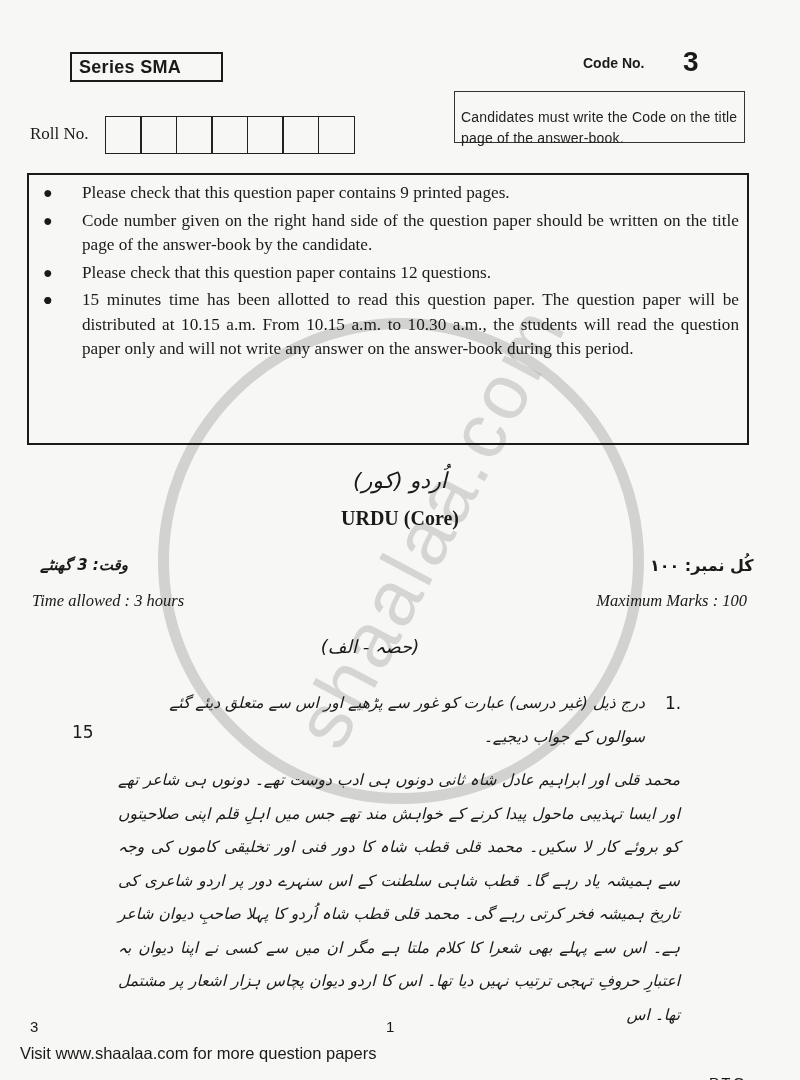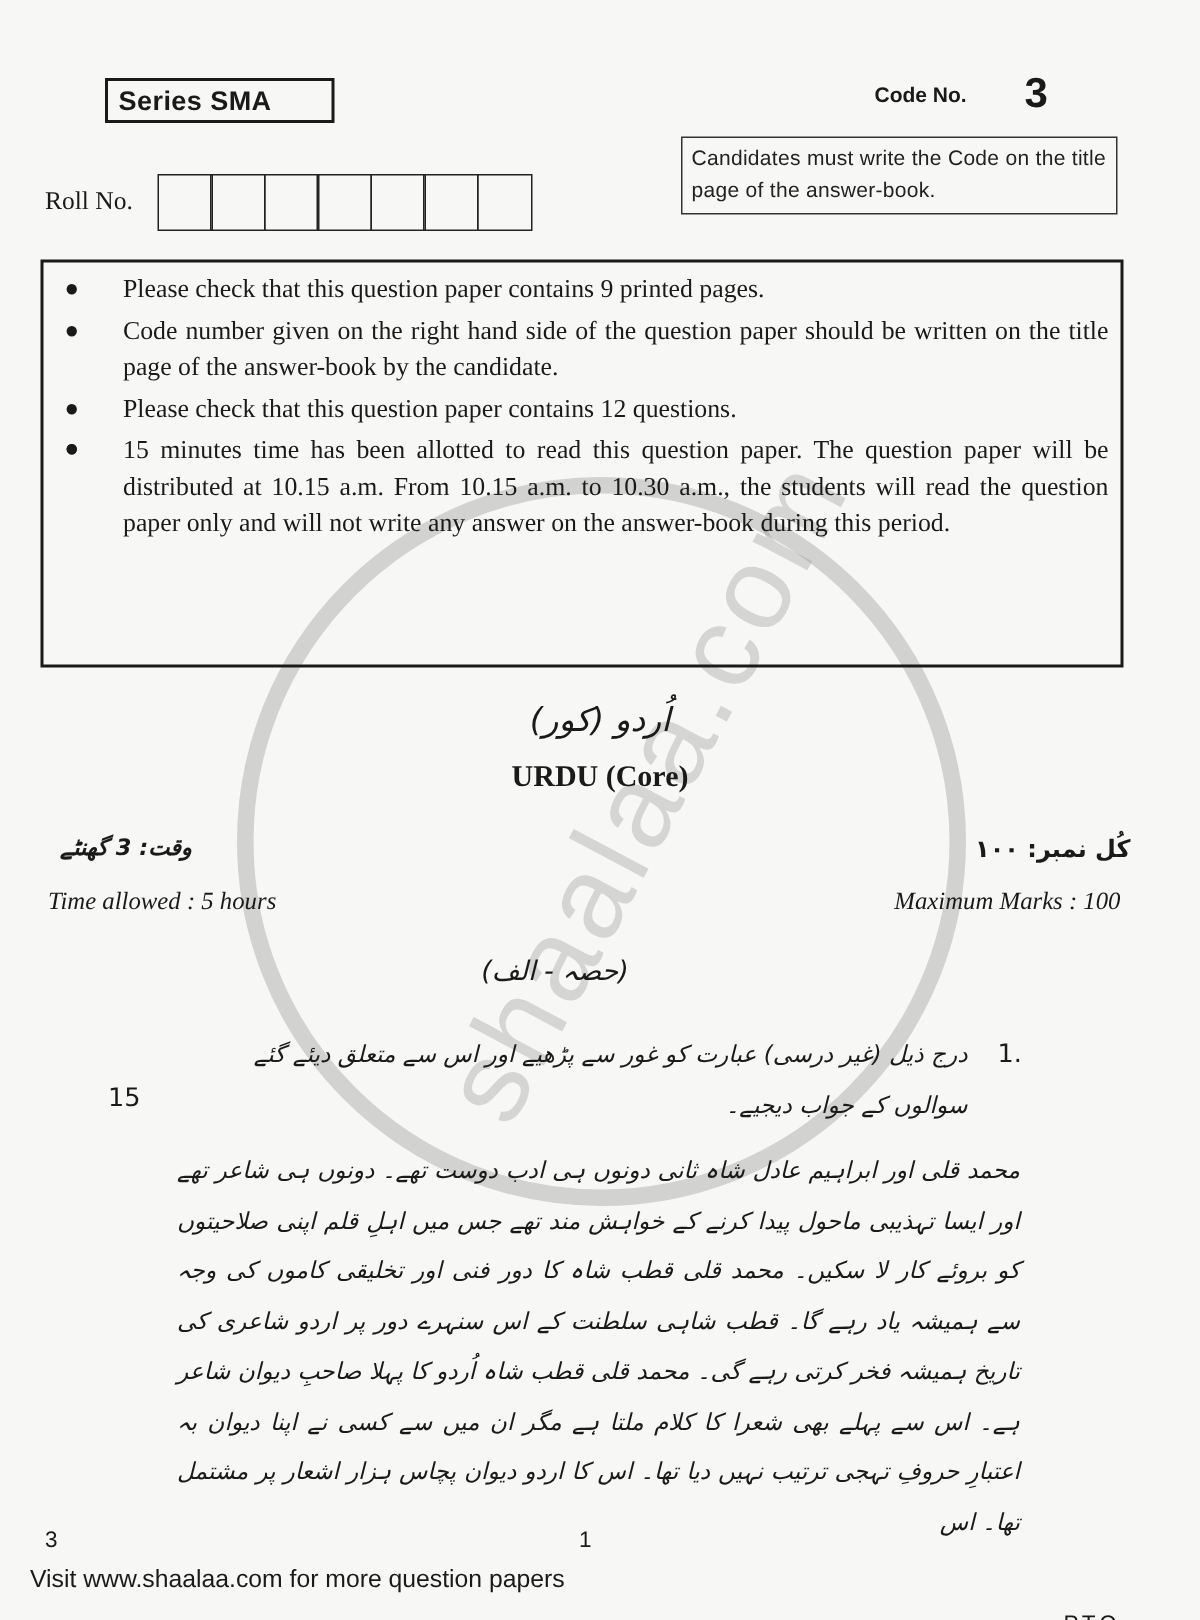--- a/index.html
+++ b/index.html
@@ -23,21 +23,21 @@
   .code-label {
     left: 583px; top: 55px; font-family: "Liberation Sans", sans-serif; font-weight: bold; font-size: 14px;
   }
   .code-number {
     left: 683px; top: 46px; font-family: "Liberation Sans", sans-serif; font-weight: bold; font-size: 28px;
   }
   .code-note {
     left: 454px; top: 91px; width: 291px; height: 52px;
     border: 1.5px solid #333; box-sizing: border-box;
     font-family: "Liberation Sans", sans-serif; font-size: 14px; line-height: 21px;
-    padding: 3px 6px; color: #222; letter-spacing: 0.2px;
+    padding: 15px 6px; color: #222; letter-spacing: 0.2px;
   }
   .instr-box {
     left: 27px; top: 173px; width: 722px; height: 272px;
     border: 2px solid #1a1a1a; box-sizing: border-box;
   }
   .instr-list { list-style: none; margin: 0; padding: 6px 0 0 0; }
   .instr-item {
     position: relative; padding-left: 53px; padding-right: 8px;
     font-family: "Liberation Serif", serif; font-size: 17.2px; line-height: 24.5px;
     margin-bottom: 3px; text-align: justify;
@@ -126,21 +126,21 @@
       <li class="instr-item bold"><span class="bullet">●</span></li>
       <li class="instr-item"><span class="bullet">●</span><span>15 minutes time has been allotted to read this question paper. The question paper will be distributed at 10.15 a.m. From 10.15 a.m. to 10.30 a.m., the students will read the question paper only and will not write any answer on the answer-book during this period.</span></li>
     </ul>
 </div>
 
 <div class="abs urdu-title">اُردو (کور)</div>
 <div class="abs subject">URDU (Core)</div>
 
 <div class="abs urdu-time">وقت: 3 گھنٹے</div>
 <div class="abs urdu-marks">کُل نمبر: ۱۰۰</div>
-<div class="abs time-allowed">Time allowed : 5 hours</div>
+<div class="abs time-allowed">Time allowed : 3 hours</div>
 <div class="abs max-marks">Maximum Marks : 100</div>
 
 <div class="abs section">(حصہ - الف)</div>
 
 <div class="abs q-number">1.</div>
 <div class="abs q-marks">15</div>
 <div class="abs q-text">درج ذیل (غیر درسی) عبارت کو غور سے پڑھیے اور اس سے متعلق دیئے گئے سوالوں کے جواب دیجیے۔</div>
 <div class="abs passage">محمد قلی اور ابراہیم عادل شاہ ثانی دونوں ہی ادب دوست تھے۔ دونوں ہی شاعر تھے اور ایسا تہذیبی ماحول پیدا کرنے کے خواہش مند تھے جس میں اہلِ قلم اپنی صلاحیتوں کو بروئے کار لا سکیں۔ محمد قلی قطب شاہ کا دور فنی اور تخلیقی کاموں کی وجہ سے ہمیشہ یاد رہے گا۔ قطب شاہی سلطنت کے اس سنہرے دور پر اردو شاعری کی تاریخ ہمیشہ فخر کرتی رہے گی۔ محمد قلی قطب شاہ اُردو کا پہلا صاحبِ دیوان شاعر ہے۔ اس سے پہلے بھی شعرا کا کلام ملتا ہے مگر ان میں سے کسی نے اپنا دیوان بہ اعتبارِ حروفِ تہجی ترتیب نہیں دیا تھا۔ اس کا اردو دیوان پچاس ہزار اشعار پر مشتمل تھا۔ اس</div>
 
 <div class="abs footer-left">3</div>

